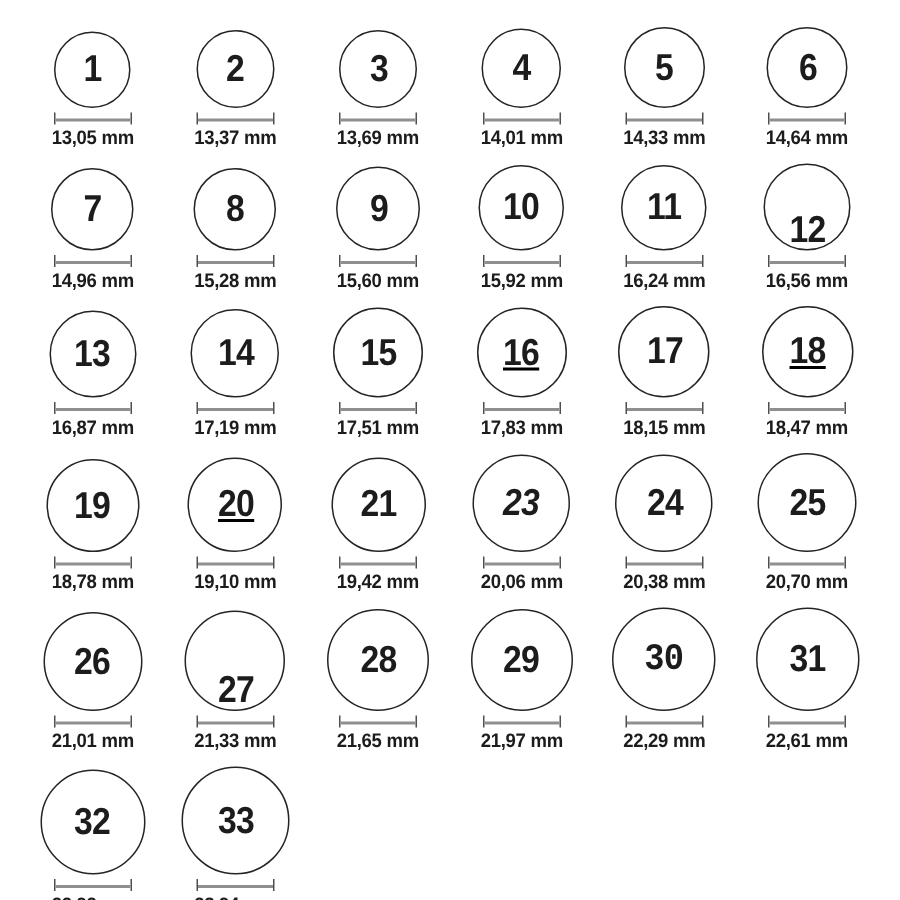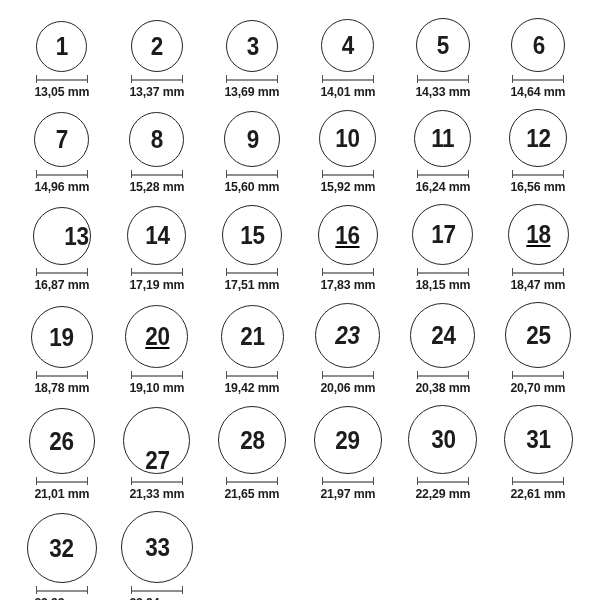--- a/index.html
+++ b/index.html
@@ -160,29 +160,29 @@
 
   <div class="cell">
     <div class="circle" style="width: 57px; height: 57px;">
       <span class="num">11</span>
     </div>
     <div class="ruler"></div>
     <div class="mm">16,24 mm</div>
   </div>
 
   <div class="cell">
+    <div class="circle" style="width: 58px; height: 58px; align-items: flex-end;">
+      <span class="num">12</span>
+    </div>
+    <div class="ruler"></div>
+    <div class="mm">16,56 mm</div>
+  </div>
+
+  <div class="cell">
     <div class="circle" style="width: 58px; height: 58px;">
-      <span class="num">12</span>
-    </div>
-    <div class="ruler"></div>
-    <div class="mm">16,56 mm</div>
-  </div>
-
-  <div class="cell">
-    <div class="circle" style="width: 58px; height: 58px; justify-content: flex-end;">
       <span class="num">13</span>
     </div>
     <div class="ruler"></div>
     <div class="mm">16,87 mm</div>
   </div>
 
   <div class="cell">
     <div class="circle" style="width: 59px; height: 59px;">
       <span class="num">14</span>
     </div>
@@ -297,21 +297,21 @@
 
   <div class="cell">
     <div class="circle" style="width: 68px; height: 68px;">
       <span class="num">29</span>
     </div>
     <div class="ruler"></div>
     <div class="mm">21,97 mm</div>
   </div>
 
   <div class="cell">
-    <div class="circle" style="width: 69px; height: 69px;">
+    <div class="circle" style="width: 69px; height: 69px; font-family: Liberation Mono, monospace;">
       <span class="num">30</span>
     </div>
     <div class="ruler"></div>
     <div class="mm">22,29 mm</div>
   </div>
 
   <div class="cell">
     <div class="circle" style="width: 69px; height: 69px;">
       <span class="num">31</span>
     </div>

